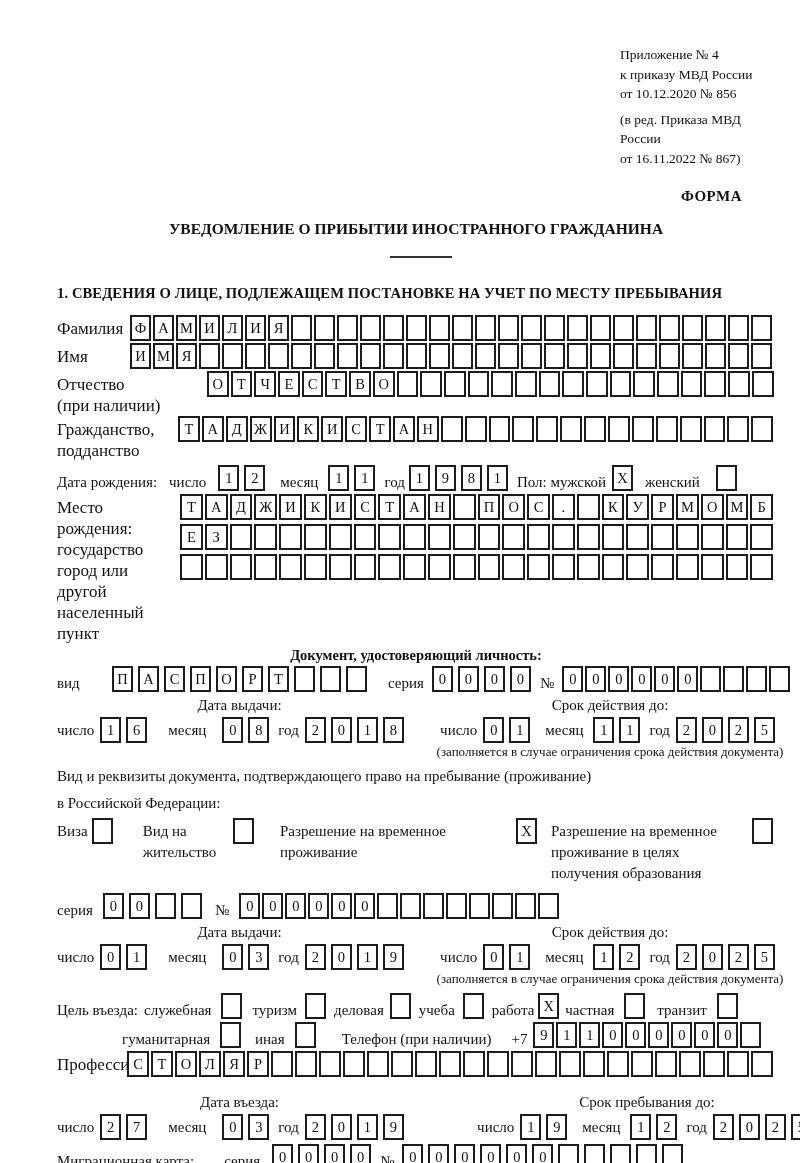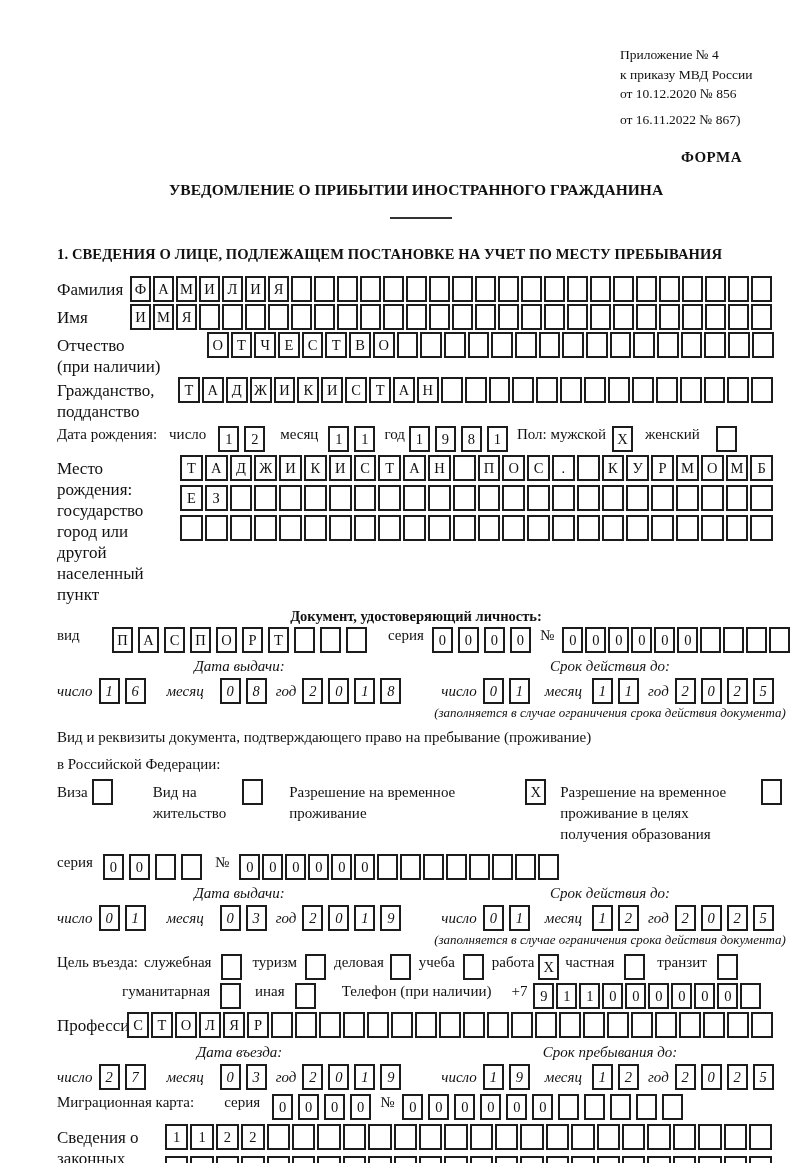--- a/index.html
+++ b/index.html
@@ -30,54 +30,55 @@
   .gap .cell { margin-right:5px; }
   .w237 .cell { width:21.7px; }
   .w239 .cell { width:21.9px; }
   .w248 .cell { width:22.8px; margin-right:2px; }
   .w24  .cell { width:22px; }
   .w254 .cell { width:23.4px; }
 
   .stack > .cells { margin-bottom:4px; }
   .stack > .cells:last-child { margin-bottom:0; }
 
-  .inline { display:flex; align-items:flex-start; font-size:15px; }
+  .inline { display:flex; align-items:flex-end; font-size:15px; }
   .inline .t { flex:none; }
 
   .dochead { margin-top:2px; text-align:center; font-weight:bold; font-size:14.5px; line-height:18px; }
 
-  .dates { display:flex;font-style:italic; }
+  .dates { display:flex; }
   .dcol { flex:none; }
   .dcol.left { width:365px; }
   .dcol.right { width:396px; margin-left:-10px; }
   .dhead { text-align:center; font-size:15px; line-height:18px; margin-bottom:3px; }
   .drow { display:flex; align-items:center; font-size:15px; }
   .dnote { font-size:13px; line-height:16px; text-align:center; margin-top:1px; }
 
   .plain { font-size:15px; line-height:20px; }
 
   .opts { display:flex; align-items:flex-start; font-size:15px; }
   .opt { display:flex; align-items:flex-start; }
   .optlbl { line-height:21px; padding-top:3px; }
   .optlbl.c { }
 
   .ml4{margin-left:4px;} .ml6{margin-left:6px;} .ml8{margin-left:8px;} .ml10{margin-left:10px;}
   .ml12{margin-left:12px;} .ml16{margin-left:16px;} .ml20{margin-left:20px;}
-  .ml24{margin-left:24px;} .ml28{margin-left:38px;} .ml30{margin-left:30px;}
+  .ml24{margin-left:24px;} .ml28{margin-left:28px;} .ml30{margin-left:30px;}
 </style>
 </head>
 <body>
 
 <div class="page">
 
   <div class="annex">
     <div>Приложение № 4</div>
     <div>к приказу МВД России</div>
     <div>от 10.12.2020 № 856</div>
     <div class="part2">
+      <div>(в ред. Приказа МВД России</div>
       <div>от 16.11.2022 № 867)</div>
     </div>
   </div>
 
   <div class="forma">ФОРМА</div>
 
   <div class="title">
     <div>УВЕДОМЛЕНИЕ О ПРИБЫТИИ ИНОСТРАННОГО ГРАЖДАНИНА</div>
     <div><span class="blank"></span></div>
   </div>
@@ -618,21 +619,21 @@
         <span class="cell"></span>
         <span class="cell"></span>
         <span class="cell"></span>
         <span class="cell"></span>
         <span class="cell"></span>
         <span class="cell"></span>
         <span class="cell"></span>
       </div>
   </div>
 
-  <div class="dates" style="margin-top:5px;">
+  <div class="dates" style="margin-top:16px;gap:37px;">
     <div class="dcol left">
       <div class="dhead">Дата въезда:</div>
       <div class="drow">
         <span>число</span>
         <span class="cells gap ml6">
             <span class="cell">2</span>
             <span class="cell">7</span>
           </span>
         <span class="ml16">месяц</span>
         <span class="cells gap ml16">

